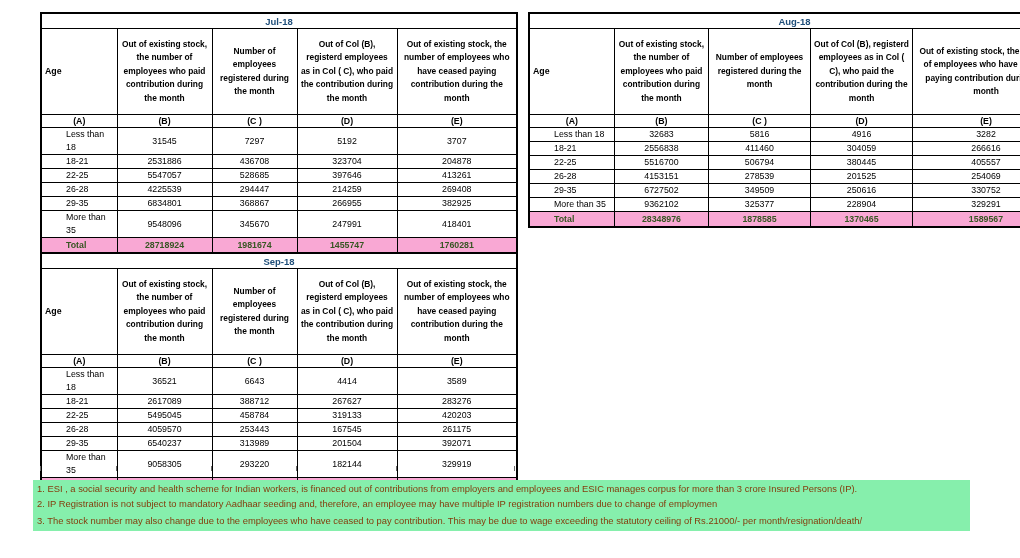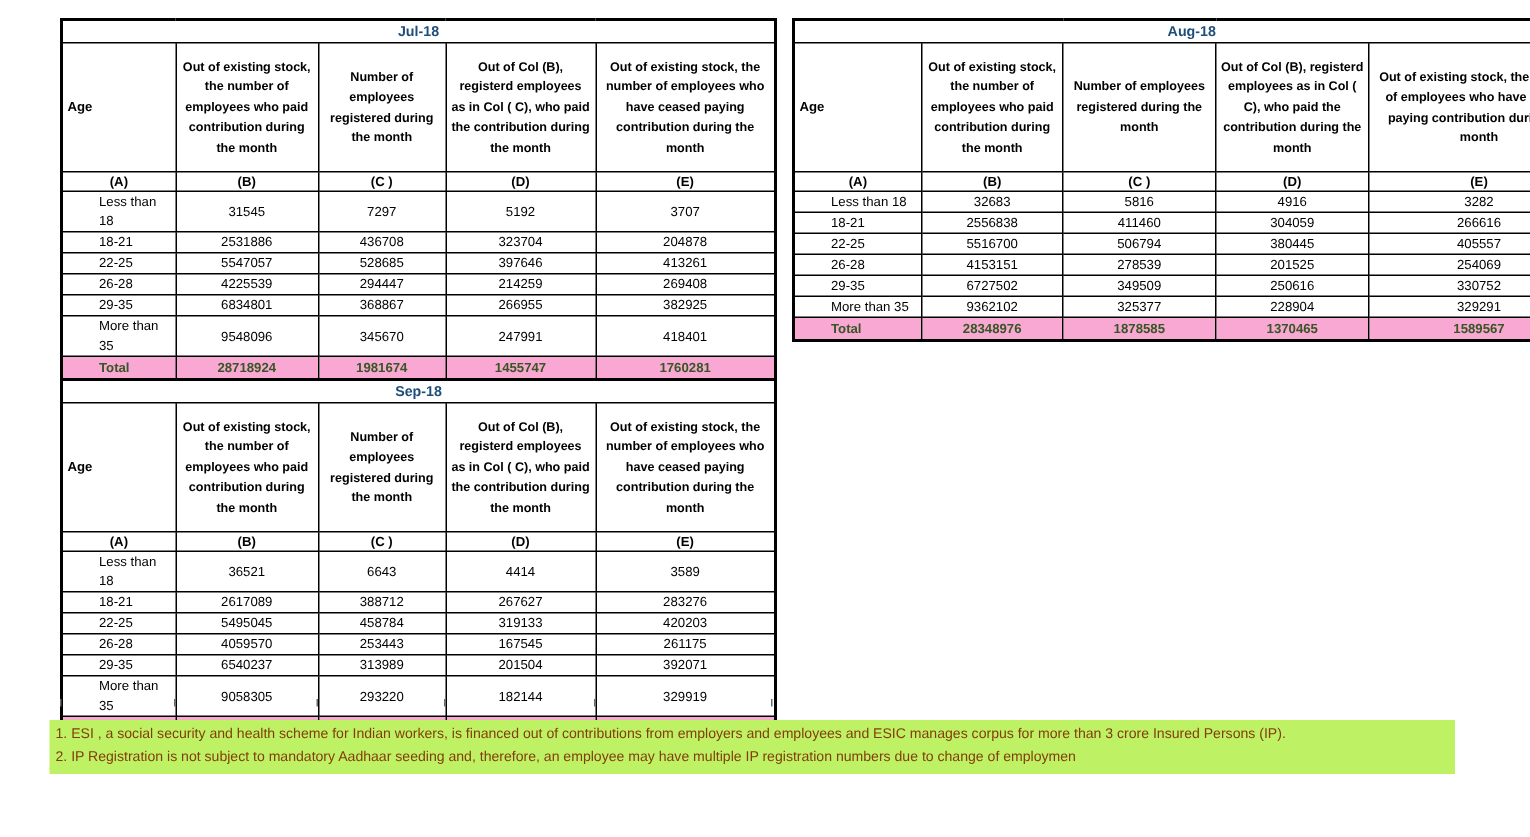--- a/index.html
+++ b/index.html
@@ -20,21 +20,21 @@
     vertical-align:middle;line-height:13.5px;padding:1px 3px;color:#000;
   }
   .hdr th.agehead{font-weight:bold;text-align:left;font-size:8.8px;}
   .letters th{height:12px;font-size:8.8px;font-weight:bold;text-align:center;padding:0 2px;line-height:12px;}
   .tbl td{height:13px;font-size:8.8px;text-align:center;padding:0 3px;line-height:13px;}
   .tbl td.age{text-align:left;padding-left:24px;}
   tr.total td{
     background:#f9a8d4;font-weight:bold;color:#375623;height:14px;line-height:14px;
   }
   .fnblock{
-    position:absolute;left:33px;width:937px;background:#bef264;color:#843C0C;
+    position:absolute;left:33px;width:937px;background:#86efac;color:#843C0C;
     font-size:9.4px;line-height:14.6px;padding:2px 4px 2px 4px;box-sizing:border-box;
   }
   .stubs{position:absolute;left:40px;top:466px;width:476px;height:5px;}
   .stubs span{position:absolute;top:0;width:1px;height:5px;background:#6a6a6a;}
 </style>
 </head>
 <body>
 
 <div class="tbl" style="left:40px;top:12px;width:476px">
   <table>
@@ -289,13 +289,14 @@
   <span style="left:256px"></span>
     <span style="left:356px"></span>
     <span style="left:474px"></span>
 </div>
 
 <div class="fnblock" style="top:480px">
   <div>1. ESI , a social security and health scheme for Indian workers, is financed out of contributions from employers and employees and ESIC manages corpus for more than 3 crore Insured Persons (IP).</div>
   <div>2. IP Registration is not subject to mandatory Aadhaar seeding and, therefore, an employee may have multiple IP registration numbers due to change of employmen</div>
 </div>
 <div class="fnblock" style="top:512px">
+  <div>3. The stock number may also change due to the employees who have ceased to pay contribution. This may  be due to wage exceeding the statutory ceiling of  Rs.21000/- per month/resignation/death/</div>
 </div>
 
 </body></html>

